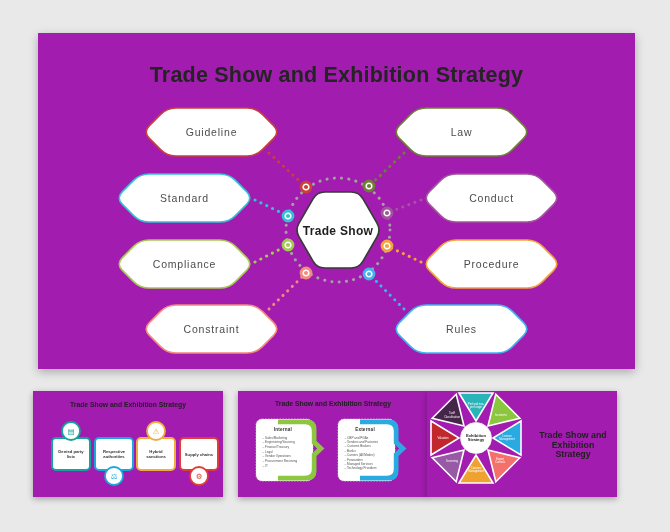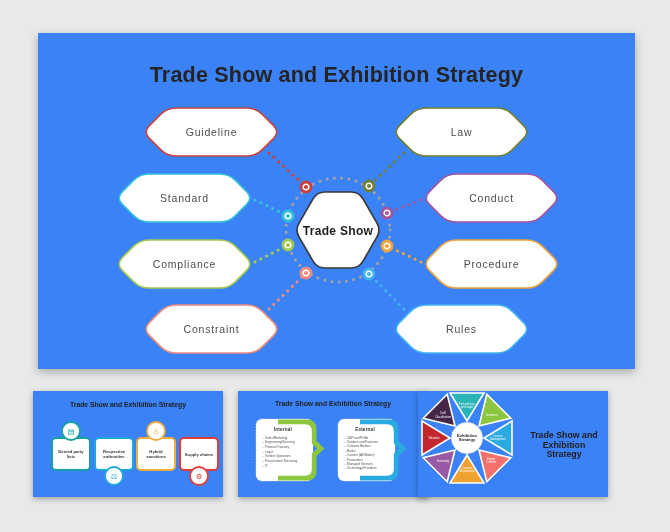--- a/index.html
+++ b/index.html
@@ -1,21 +1,21 @@
 <!DOCTYPE html>
 <html><head>
 <meta charset="utf-8">
 <style>
   html,body{margin:0;padding:0}
   body{width:670px;height:532px;background:#e9e9ea;position:relative;overflow:hidden;
        font-family:"Liberation Sans",sans-serif}
-  .card{position:absolute;background:#3b82f6;box-shadow:0 3px 9px rgba(0,0,0,.28)}
+  .card{position:absolute;background:#a21caf;box-shadow:0 3px 9px rgba(0,0,0,.28)}
   #main-slide{left:38px;top:33px;width:597px;height:336px}
   .thumb{top:391px;width:190px;height:106px;box-shadow:0 2px 6px rgba(0,0,0,.32);cursor:pointer}
-  #thumb-1{left:33px}#thumb-2{left:238px}#thumb-3{left:418px}
+  #thumb-1{left:33px}#thumb-2{left:238px}#thumb-3{left:427px}
   svg{display:block;width:100%;height:100%}
   text{font-family:"Liberation Sans",sans-serif}
   .slide-title{font-size:21.5px;font-weight:bold;fill:#242424;text-anchor:middle;letter-spacing:.2px}
   .node-label{font-size:10.5px;fill:#4c4c4c;letter-spacing:.8px;text-anchor:middle}
   .center-label{font-size:12px;font-weight:bold;fill:#1e1e1e;text-anchor:middle;letter-spacing:.3px}
   .pill{fill:#fff;stroke-width:1.6}
   .hexagon{fill:#fff;stroke:#3a3a3a;stroke-width:1.7}
   .graydots{stroke:#a2a2a2;stroke-width:3;stroke-dasharray:0.1 7.2;stroke-linecap:round;fill:none}
   .dotline{stroke-width:3;stroke-dasharray:0.1 6.4;stroke-linecap:round;fill:none}
   .ringo{fill:#fff;stroke-width:2.8}

